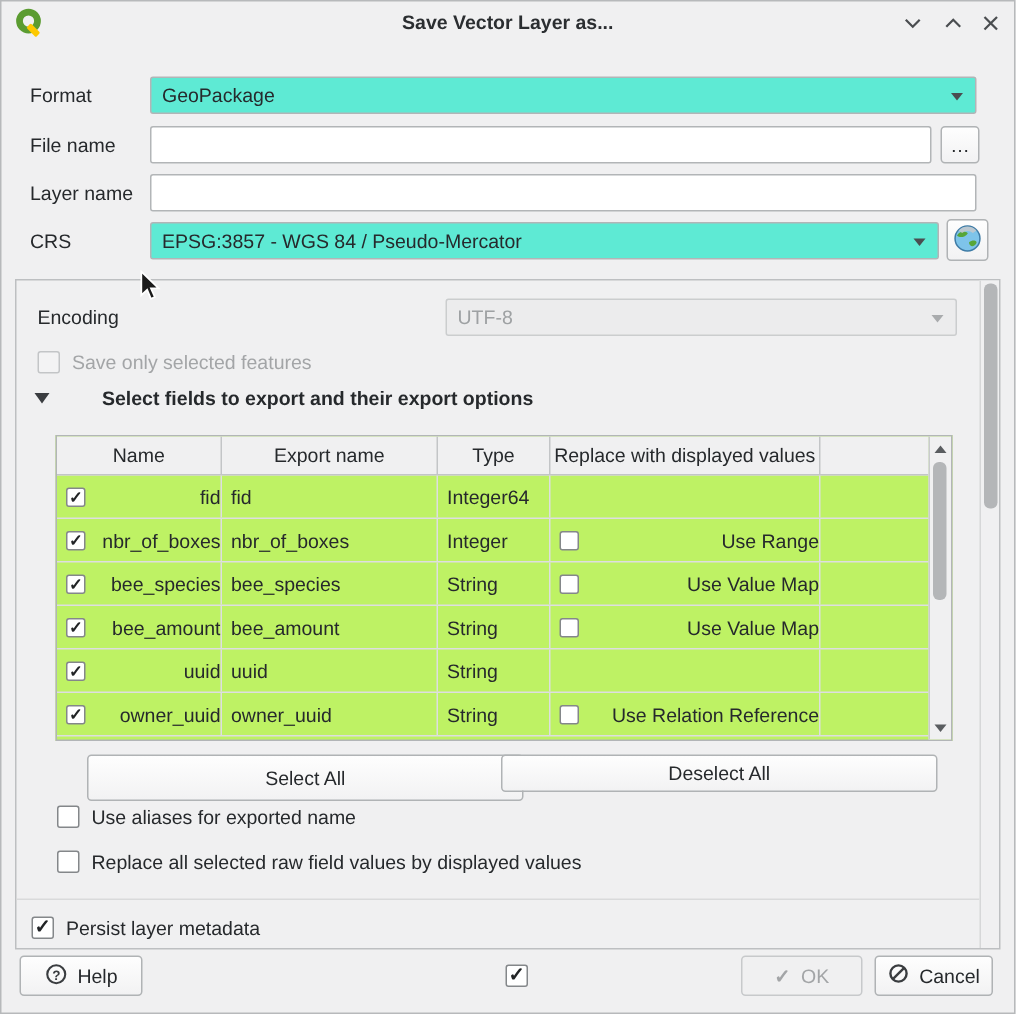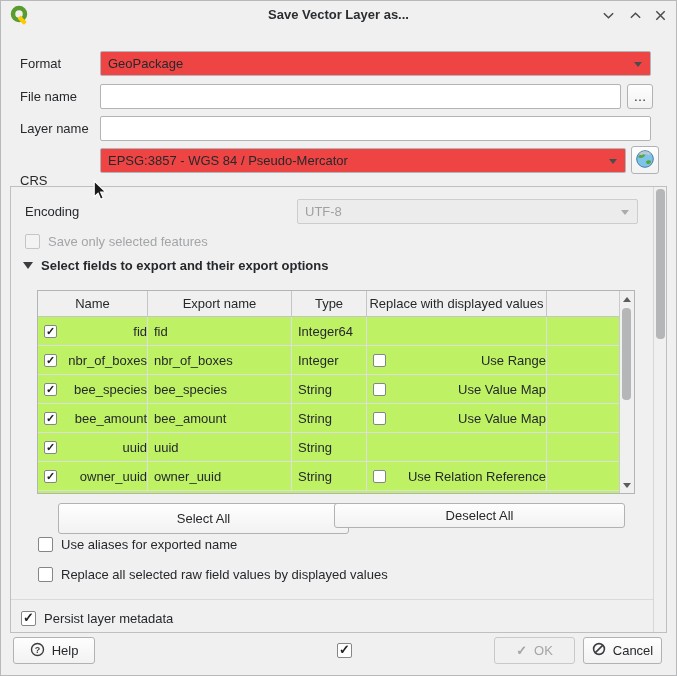--- a/index.html
+++ b/index.html
@@ -17,21 +17,21 @@
   .titlebar { position:absolute; top:0; left:0; width:677px; height:30px; }
   .win-title { position:absolute; top:0; left:0; width:100%; height:30px; line-height:30px;
                text-align:center; font-weight:600; color:#2b2e31; }
   .app-icon { position:absolute; top:5px; left:10px; width:20px; height:20px; }
   .winbtn { position:absolute; top:7px; width:17px; height:17px; display:flex;
             align-items:center; justify-content:center; cursor:default; }
   .winbtn.minimize { left:600px; } .winbtn.maximize { left:627px; } .winbtn.close { left:652px; }
 
   
   .flabel { position:absolute; left:20px; height:25px; line-height:25px; }
-  .combo { position:absolute; height:25px; background:#ef4444; border:1px solid #b2b5b7;
+  .combo { position:absolute; height:25px; background:#5eead4; border:1px solid #b2b5b7;
            border-radius:2px; line-height:23px; }
   .combo .cval { display:block; padding:0 24px 0 7px; white-space:nowrap; overflow:hidden; }
   .combo .arr { position:absolute; right:8px; top:10px; width:0; height:0;
                 border-left:4px solid transparent; border-right:4px solid transparent;
                 border-top:5px solid #4a4d50; }
   .combo.disabled { background:#ececed; border-color:#cbcdce; color:#9ea1a3; }
   .combo.disabled .arr { border-top-color:#a9abad; }
   .tinput { position:absolute; height:25px; background:#fff; border:1px solid #b2b5b7;
             border-radius:2px; padding:0 6px; font:inherit; color:inherit; }
   .btn { position:absolute; background:linear-gradient(#fefefe,#f2f2f3); border:1px solid #b0b3b5;
@@ -50,21 +50,21 @@
 
   
   .scrollarea { position:absolute; left:10px; top:186px; width:657px; height:447px;
                 border:1px solid #bdbfc1; background:#f0f0f1; }
   .vscroll { position:absolute; top:0; right:0; width:13px; height:100%;
              border-left:1px solid #d6d7d8; background:#f0f0f1; }
   .vthumb { position:absolute; left:2px; width:9px; background:#b4b6b8; border-radius:4px; }
   .sect-header { position:absolute; left:12px; top:71px; display:flex; align-items:center; gap:8px; }
   .sect-tri { width:0; height:0; border-left:5px solid transparent; border-right:5px solid transparent;
               border-top:7px solid #3a3d40; }
-  .sect-label { font-weight:700; }
+  .sect-label { font-weight:700;margin-left:27px; }
   .hsep { position:absolute; left:0; top:412px; width:642px; height:1px; background:#d9dadb; }
 
   
   .ftable { position:absolute; left:26px; top:103px; width:598px; height:204px;
             background:#bef264; border:1px solid #b2b5b7; }
   .thead { display:flex; height:26px; background:#f0f0f1; border-bottom:1px solid #c3c5c7; width:581px; }
   .th { display:flex; align-items:center; justify-content:center; height:100%;
         border-right:1px solid #c3c5c7; overflow:hidden; white-space:nowrap; }
   .trow { display:flex; height:29px; border-bottom:1px solid #dddee0; width:581px; }
   .td { display:flex; align-items:center; height:100%; border-right:1px solid #dddee0;
@@ -122,21 +122,21 @@
 
 <div class="flabel" style="top:84px;">File name</div>
 <input class="tinput" style="left: 100px; top: 84px; width: 521px;" value="">
 <button class="btn" style="left:627px; top:84px; width:26px; height:25px;">
   <span>…</span>
 </button>
 
 <div class="flabel" style="top:116px;">Layer name</div>
 <input class="tinput" style="left: 100px; top: 116px; width: 551px;" value="">
 
-<div class="flabel" style="top:148px;margin-top:20px;">CRS</div>
+<div class="flabel" style="top:148px;">CRS</div>
 <div class="combo" style="left:100px; top:148px; width:526px;">
   <span class="cval">EPSG:3857 - WGS 84 / Pseudo-Mercator</span>
   <span class="arr"></span>
 </div>
 <button class="btn" style="left:631px; top:146px; width:28px; height:28px;">
   <span>
     <svg width="20" height="20" viewBox="0 0 20 20">
       <circle cx="10" cy="10" r="8.3" fill="#7ec4ea" stroke="#3f7ca6" stroke-width="1"></circle>
       <path d="M3,8 C4.5,4.8 9,4.6 10.2,6.6 C8.5,9 5,10 3,8 Z" fill="#57a639"></path>
       <path d="M11,12.5 C13.5,10.3 17,11.3 15.8,13.4 C14,16.2 11,15.3 11,12.5 Z" fill="#57a639"></path>

